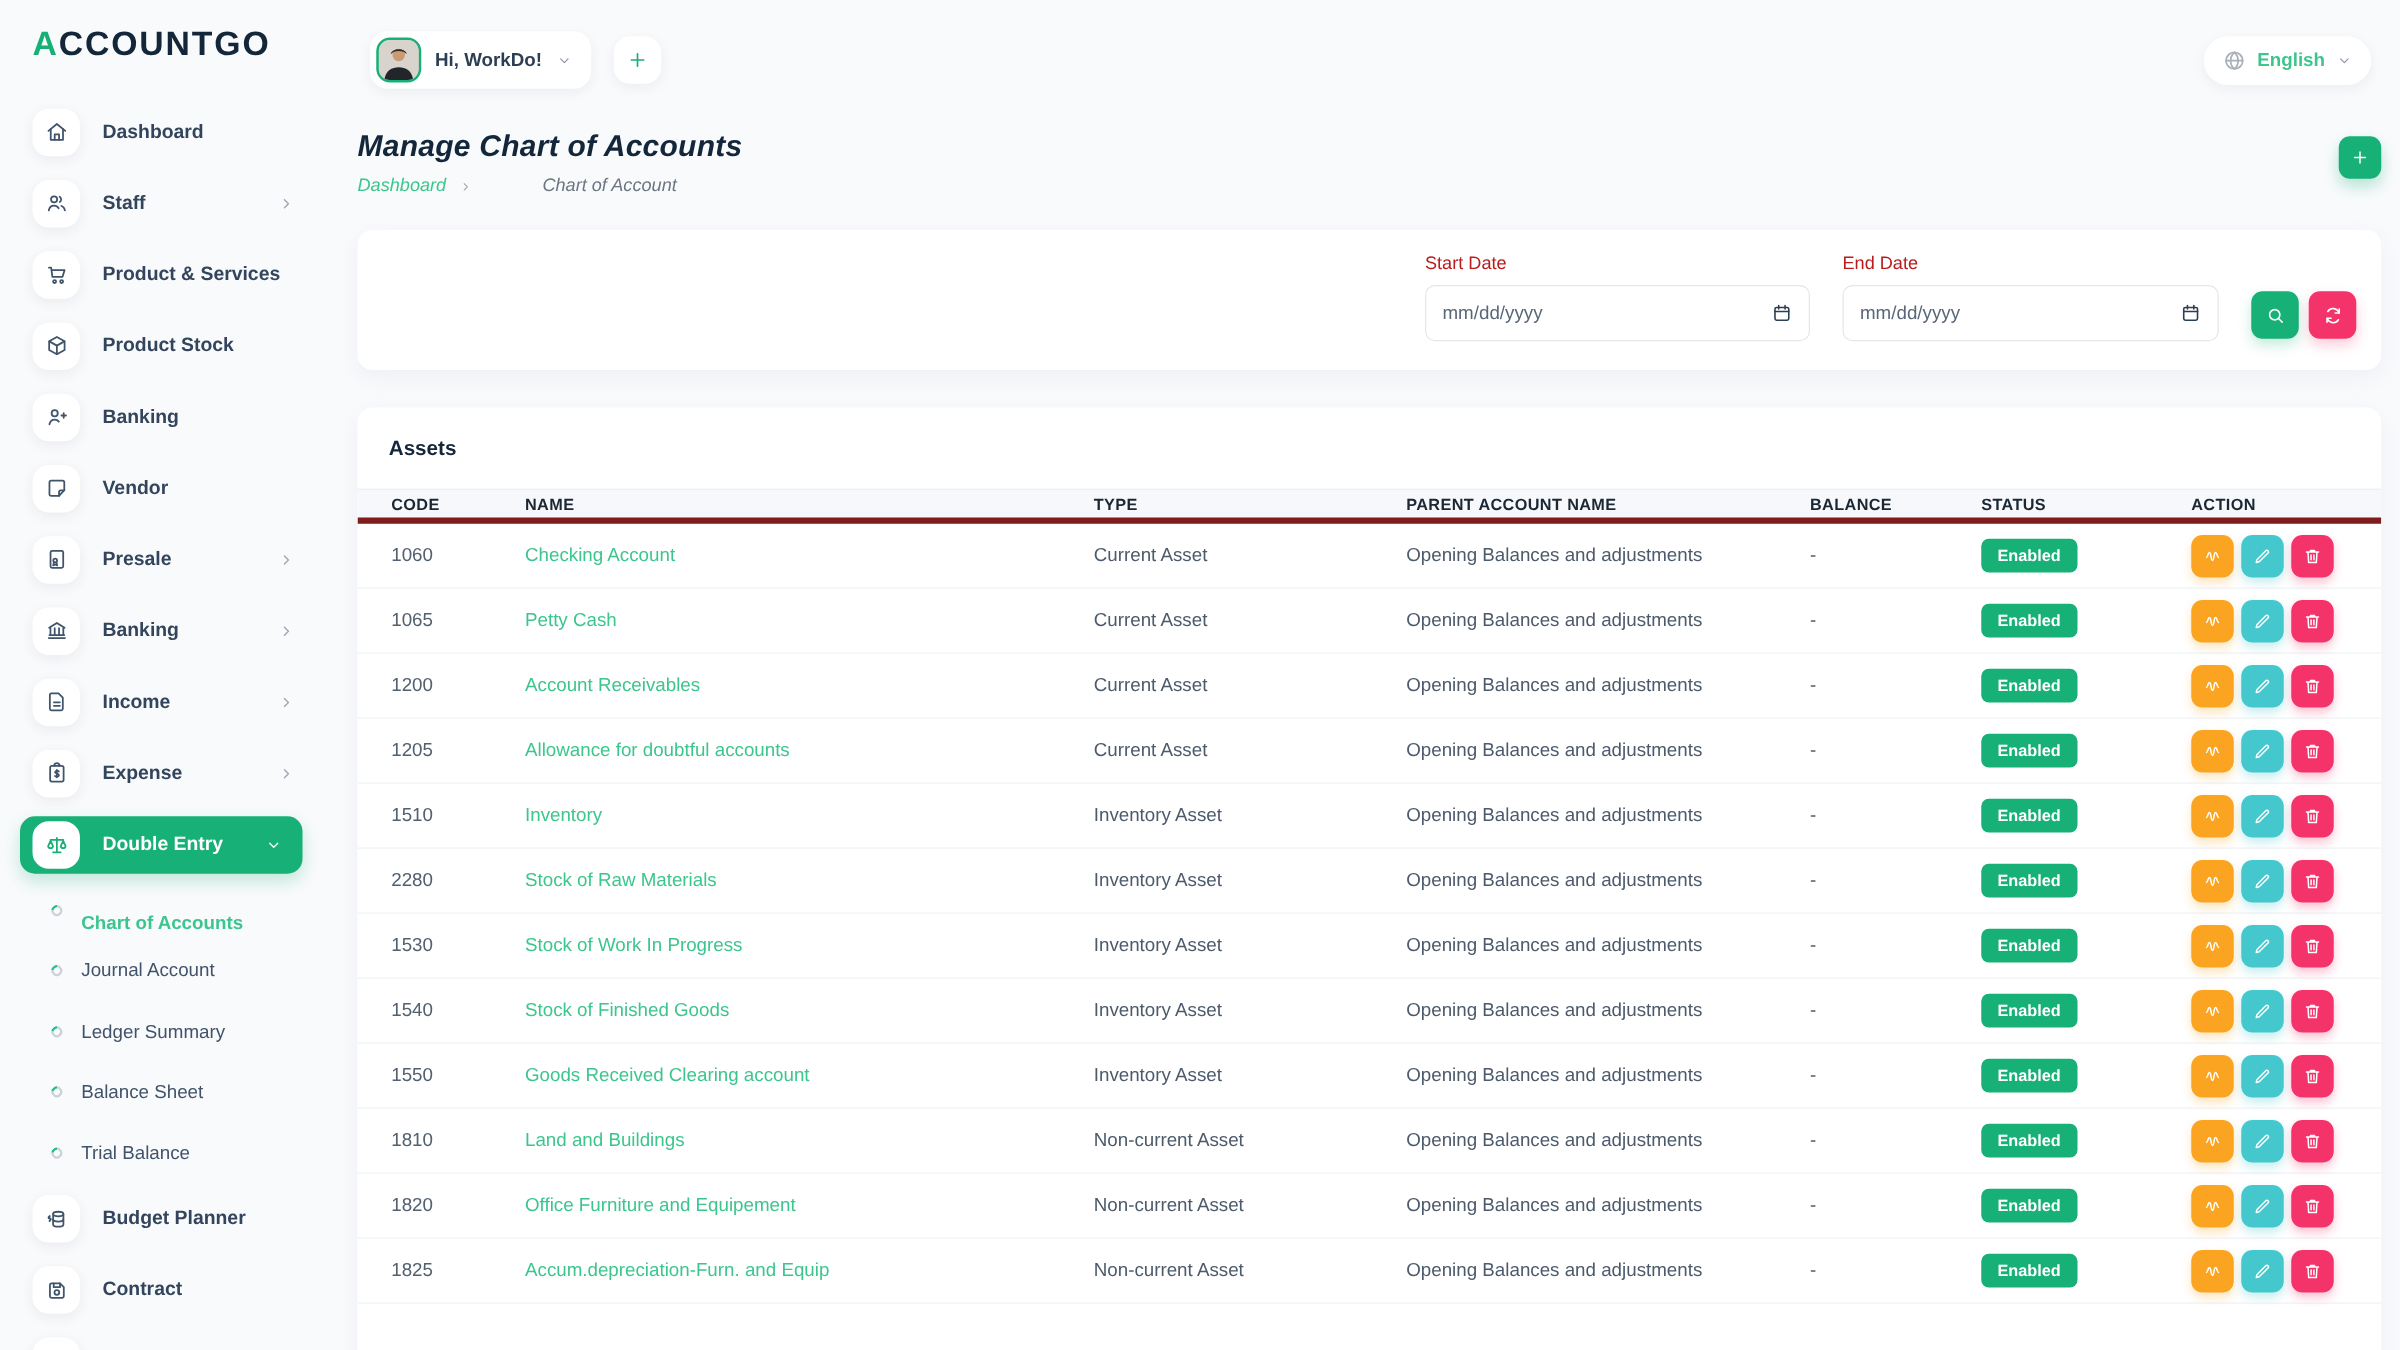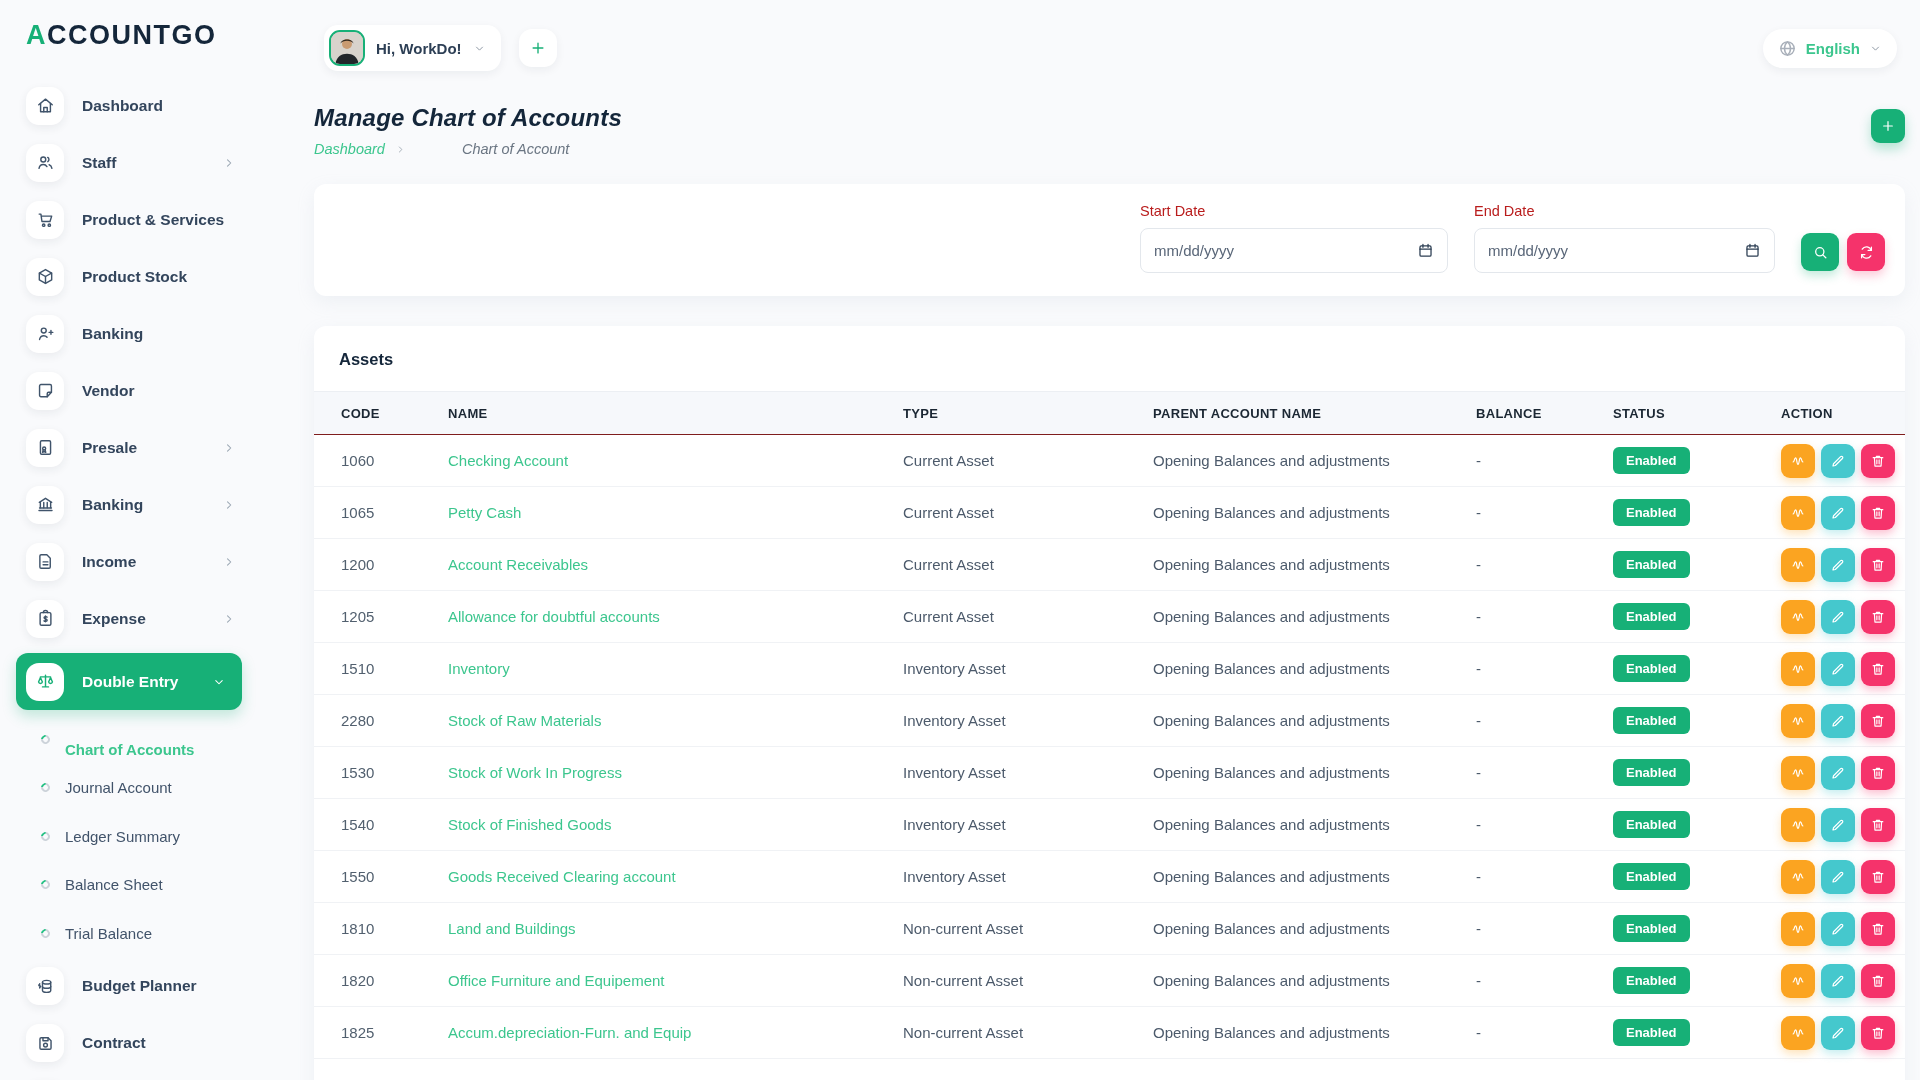--- a/index.html
+++ b/index.html
@@ -2,35 +2,35 @@
 <html><head>
 <meta charset="utf-8">
 <style>
   :root{
     --bg:#f9fafc; --card:#fff; --navy:#15283c; --text:#4c5a6b; --muted:#8d97a3;
     --green:#17b077; --green-link:#3cc68e; --orange:#fba421; --teal:#45c8cd; --pink:#f5336b;
     --border:#e3e7ec; --rowline:#f0f2f5;
   }
   *{box-sizing:border-box;margin:0;padding:0;font-family:"Liberation Sans","DejaVu Sans",sans-serif;}
   html,body{width:1920px;height:1080px;overflow:hidden;background:var(--bg);}
-  .app{width:1920px;height:1080px;overflow:hidden;display:flex;background:var(--bg);color:var(--navy);gap:28px;}
+  .app{width:1920px;height:1080px;overflow:hidden;display:flex;background:var(--bg);color:var(--navy);}
 
   
   .sidebar{width:252px;flex:0 0 252px;padding:20px 0 0 26px;}
   .logo{font-size:27px;font-weight:700;letter-spacing:1.5px;color:#14263a;}
   .logo .accent{color:var(--green);}
   .nav{margin-top:26px;}
   .nav-item{display:flex;align-items:center;gap:18px;height:57px;cursor:pointer;padding-right:16px;}
   .icon-sq{width:38px;height:38px;border-radius:13px;background:#fff;box-shadow:0 3px 10px rgba(25,39,57,.07);
     display:flex;align-items:center;justify-content:center;color:#40546b;flex:0 0 38px;}
   .icon-sq svg{width:19px;height:19px;}
   .nav-label{font-size:15.5px;font-weight:600;color:#33455c;white-space:nowrap;}
   .nav-chevron{margin-left:auto;color:#9aa6b2;display:flex;}
   .nav-chevron svg{width:14px;height:14px;}
-  .nav-item.active{background:var(--green);border-radius:12px;height:57px;margin:6px 10px 5px -10px;padding-left:10px;
+  .nav-item.active{background:var(--green);border-radius:12px;height:46px;margin:6px 10px 5px -10px;padding-left:10px;
     box-shadow:0 6px 14px rgba(23,176,119,.25);}
   .nav-item.active .icon-sq{color:var(--green);box-shadow:none;}
   .nav-item.active .nav-label{color:#fff;}
   .nav-item.active .nav-chevron{color:#fff;}
   .subnav-item{display:flex;align-items:center;gap:15px;height:48.5px;padding-left:15px;cursor:pointer;}
   .bullet{width:9px;height:9px;border:2px solid #ccd2d9;border-top-color:#25c184;border-radius:50%;
     transform:rotate(-40deg);flex:0 0 9px;}
   .subnav-label{font-size:15px;color:#41536a;font-weight:500;white-space:nowrap;}
   .subnav-item.active .subnav-label{color:var(--green-link);font-weight:700;margin-top:20px;}
 
@@ -82,21 +82,21 @@
   .sq-btn svg{width:17px;height:17px;}
   .sq-btn.search{background:var(--green);box-shadow:0 5px 10px rgba(23,176,119,.25);}
   .sq-btn.reset{background:var(--pink);box-shadow:0 5px 10px rgba(245,51,107,.25);}
 
   
   .table-card{margin-top:30px;background:var(--card);border-radius:12px;box-shadow:0 6px 18px rgba(169,184,200,.14);
     padding-top:24px;height:780px;overflow:hidden;}
   .section-title{font-size:16.5px;font-weight:700;color:#14263a;margin-left:25px;}
   .thead,.trow{display:grid;grid-template-columns:107px 455px 250px 323px 137px 168px 1fr;align-items:center;
     padding-left:27px;}
-  .thead{margin-top:22px;height:44px;background:#f6f8fb;border-top:1px solid #eceff3;border-bottom:1px solid #7f1d1d;}
+  .thead{margin-top:22px;height:28px;background:#f6f8fb;border-top:1px solid #eceff3;border-bottom:5px solid #7f1d1d;}
   .th{font-size:13px;font-weight:700;color:#1b2733;letter-spacing:.3px;}
   .trow{height:52px;border-bottom:1px solid var(--rowline);font-size:15px;color:var(--text);}
   .cell-code{color:#52606f;}
   .cell-name{color:var(--green-link);cursor:pointer;}
   .badge{display:inline-block;background:var(--green);color:#fff;font-size:13px;font-weight:600;
     padding:6px 13px;border-radius:6px;}
   .cell-actions{display:flex;gap:6px;}
   .act-btn{width:34px;height:34px;border-radius:9px;border:none;display:flex;align-items:center;justify-content:center;
     color:#fff;cursor:pointer;}
   .act-btn svg{width:16px;height:16px;}

